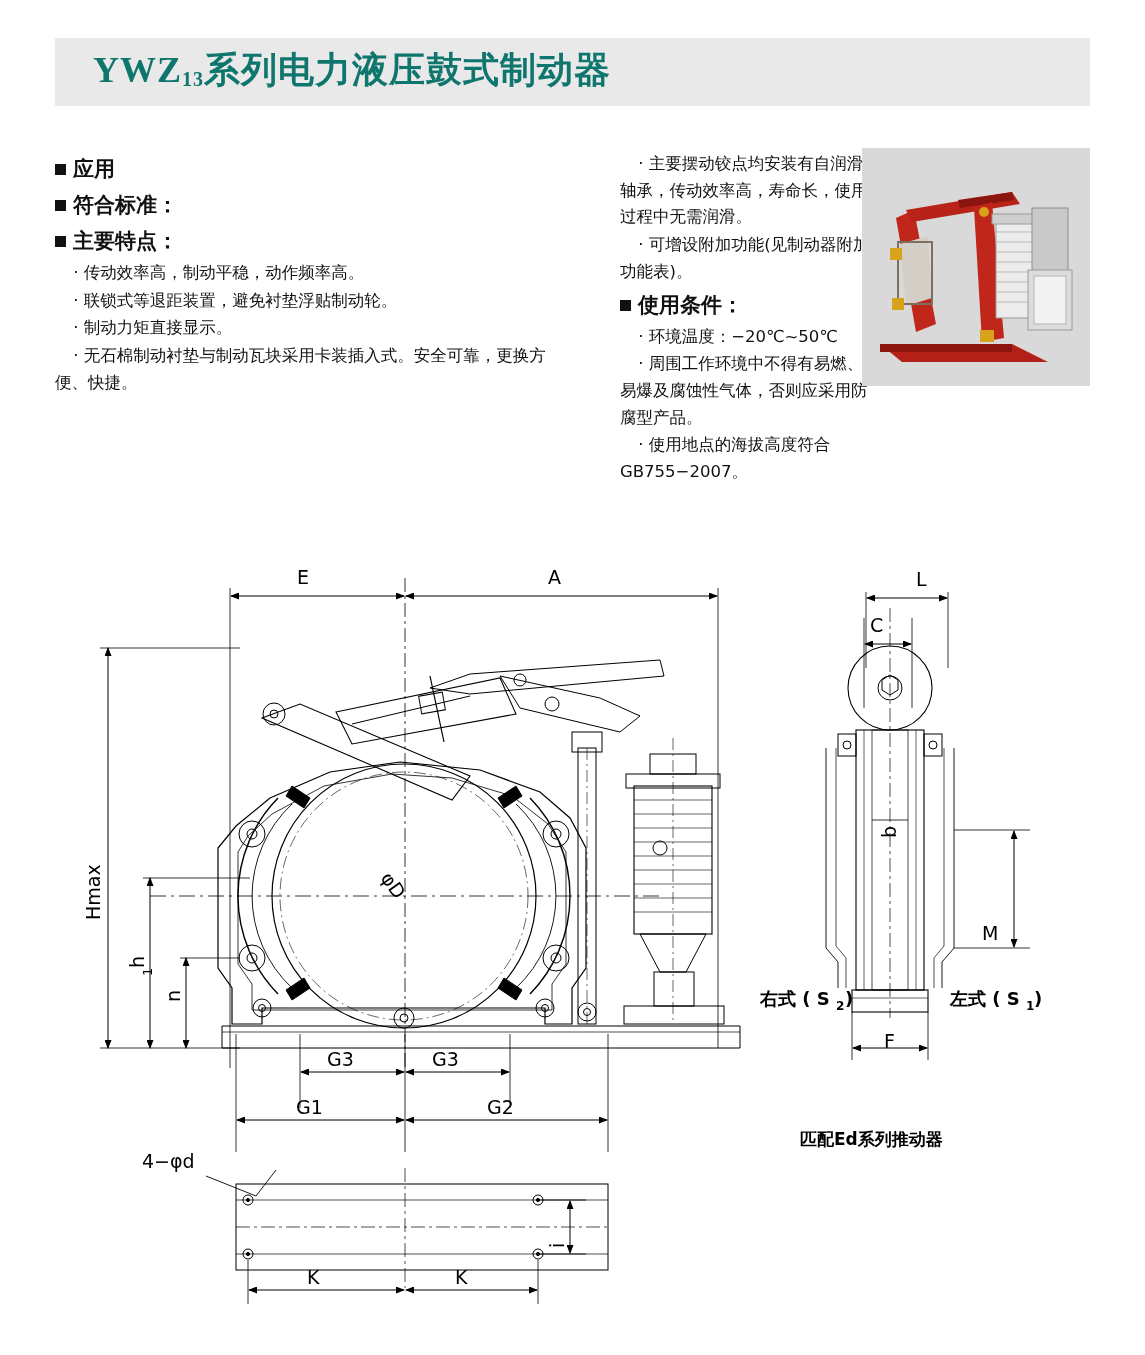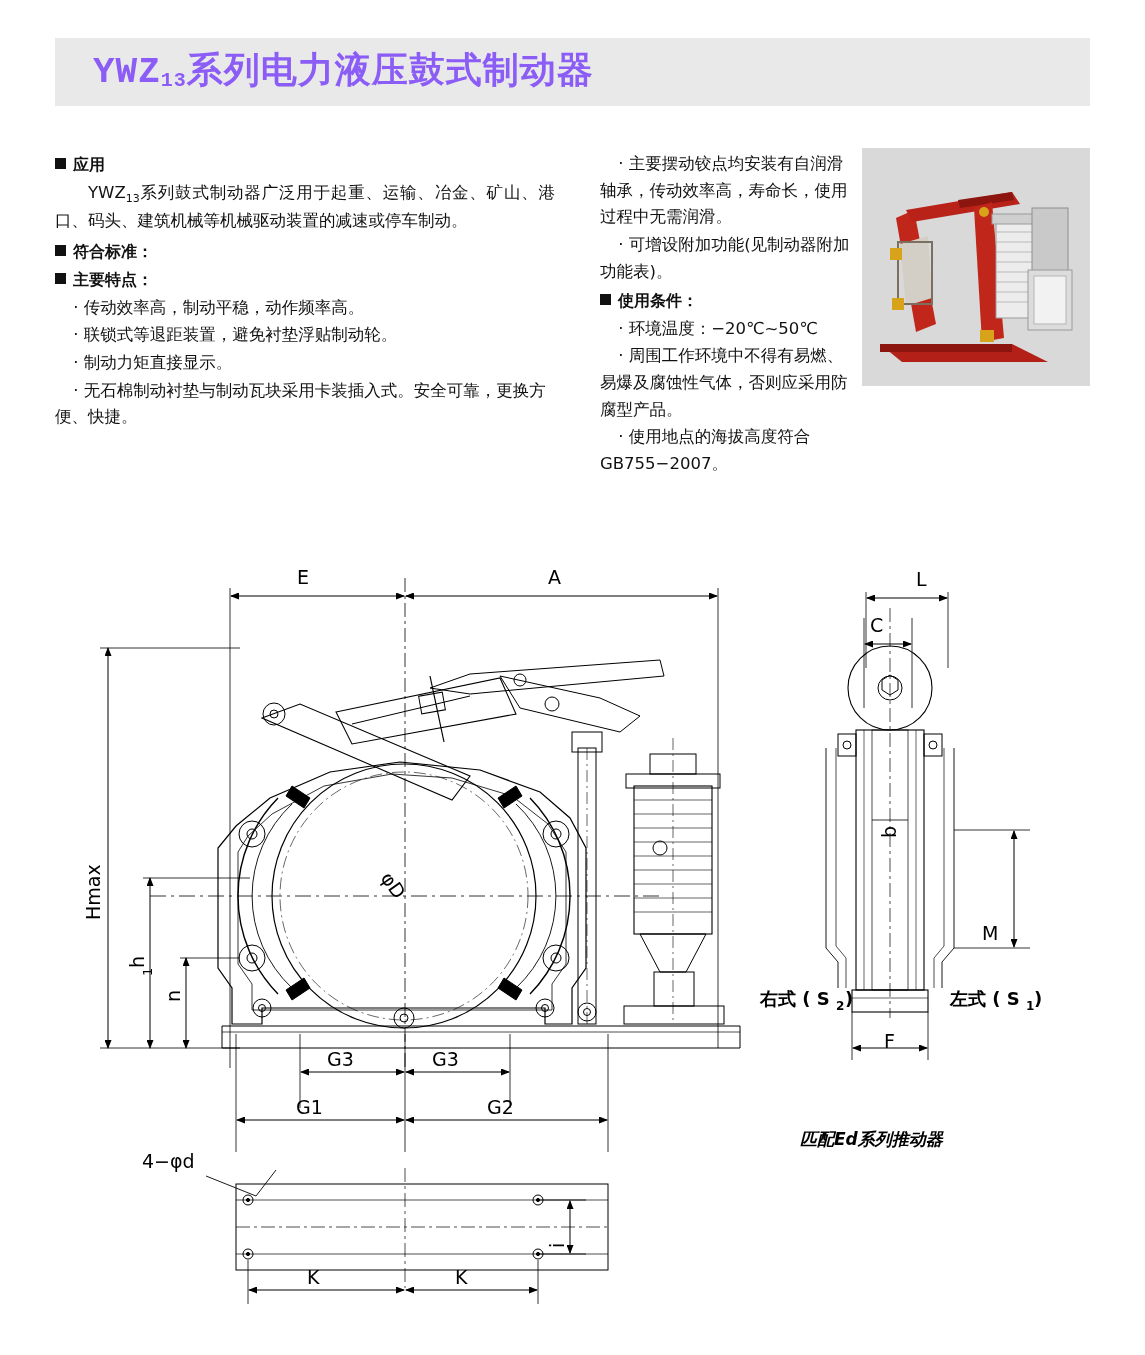--- a/index.html
+++ b/index.html
@@ -14,64 +14,61 @@
   .page{position:relative;width:1145px;height:1355px;}
 
   
   .title-bar{
     position:absolute;left:55px;top:38px;width:1035px;height:68px;
     background:#e9e9e9;
   }
   .title-text{
     position:absolute;left:93px;top:46px;
     font-size:36px;font-weight:bold;letter-spacing:1px;
-    color:#8b5cf6;
-    font-family:Liberation Mono, monospace;
+    color:#0f766e;
+    font-family:Liberation Serif, serif;
   }
   .title-text sub{font-size:20px;vertical-align:baseline;position:relative;top:4px;}
 
   
   .col{position:absolute;font-size:16.5px;line-height:1.62;color:#111;}
   .col-left{left:55px;top:150px;width:500px;}
-  .col-mid{left:600px;top:150px;width:255px;}
-
-  .h-blk{font-weight:bold;font-size:16px;margin:2px 0 2px 0;}
+  .col-mid{left:620px;top:150px;width:255px;}
+
+  .h-blk{font-weight:bold;font-size:21px;margin:2px 0 2px 0;}
   .h-blk .sq{display:inline-block;width:11px;height:11px;background:#111;margin-right:7px;vertical-align:1px;}
   .para{text-indent:2em;margin:2px 0 4px 0;text-align:justify;}
   .bullet{margin:1px 0;text-indent:1.1em;}
   sub{font-size:11px;}
 
   
   .photo{
     position:absolute;left:862px;top:148px;width:228px;height:238px;
     background:#d8d8d8;overflow:hidden;
   }
   .photo svg{display:block;}
 
   
   .drawing{position:absolute;left:0;top:548px;width:1145px;height:760px;}
-  .cap-ed{left:800px;top:1128px;font-size:17px;font-weight:bold;position:absolute;font-style:italic;}
+  .cap-ed{left:800px;top:1128px;font-size:17px;font-weight:bold;position:absolute;}
 </style>
 </head>
 <body>
 
 <div class="page">
 
   <div class="title-bar"></div>
   <div class="title-text">
     <span>YWZ</span><sub>13</sub><span>系列电力液压鼓式制动器</span>
   </div>
 
   <div class="col col-left">
 
     <div class="h-blk">
       <span class="sq"></span><span>应用</span>
-    </div>
-    <div class="para">
-      <span>YWZ</span><sub>13</sub><span>系列鼓式制动器广泛用于起重、运输、冶金、矿山、港口、码头、建筑机械等机械驱动装置的减速或停车制动。</span>
     </div>
 
     <div class="h-blk">
       <span class="sq"></span><span>符合标准：</span>
     </div>
 
     <div class="h-blk">
       <span class="sq"></span><span>主要特点：</span>
     </div>
     <div class="bullet">· <span>传动效率高，制动平稳，动作频率高。</span></div>

